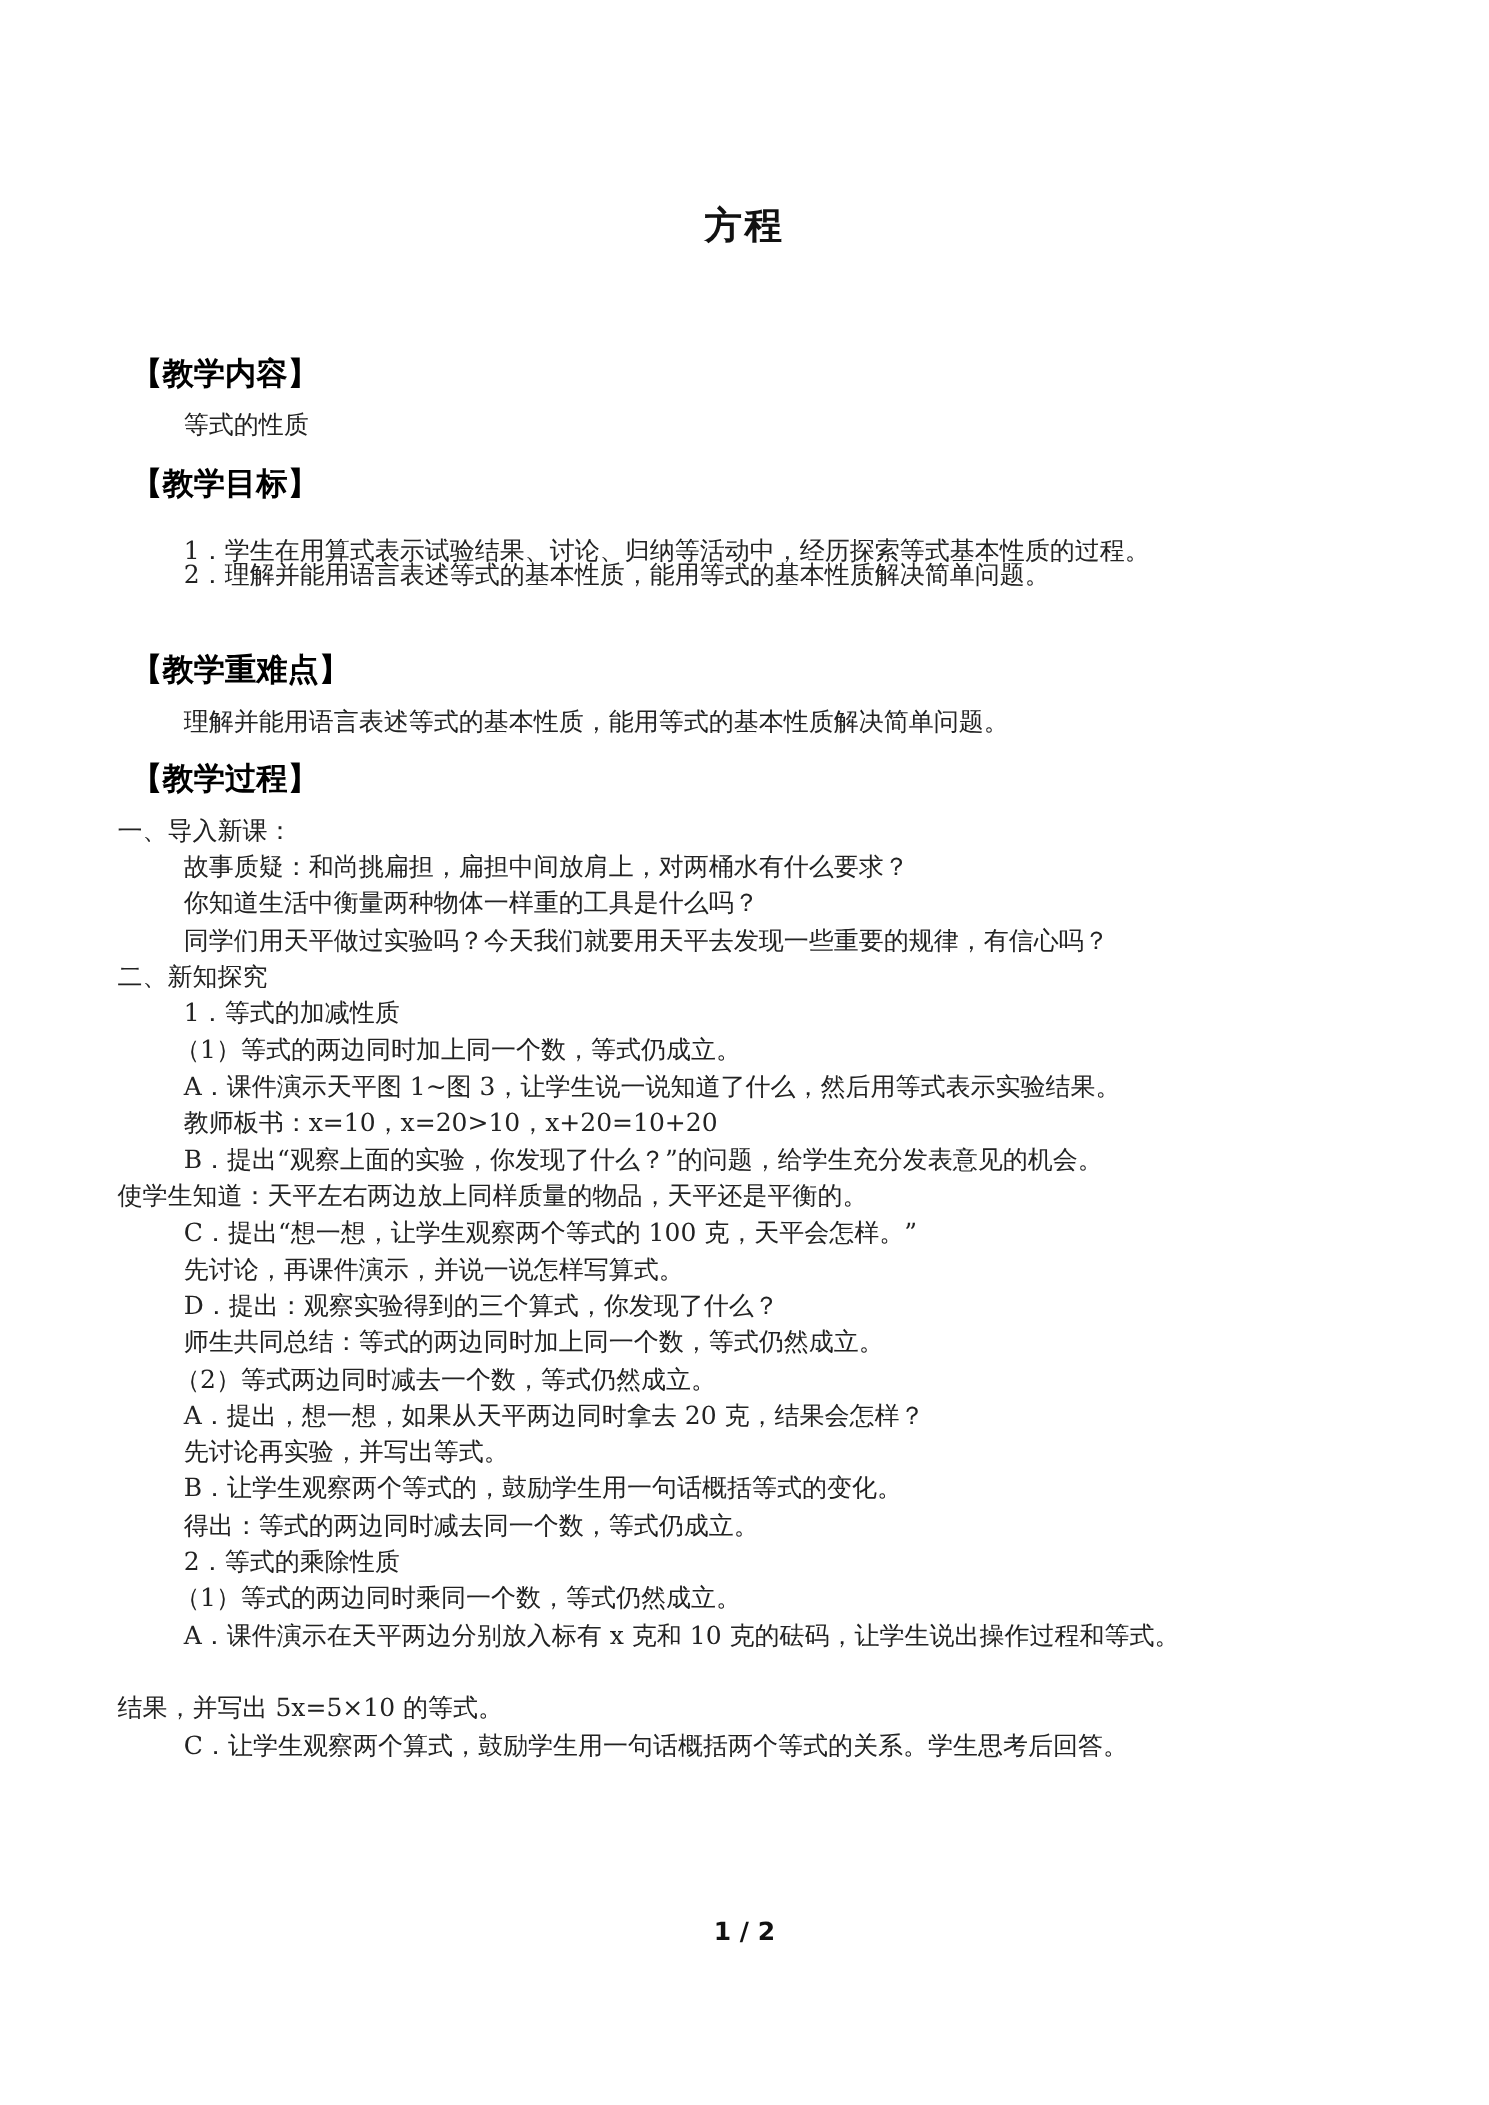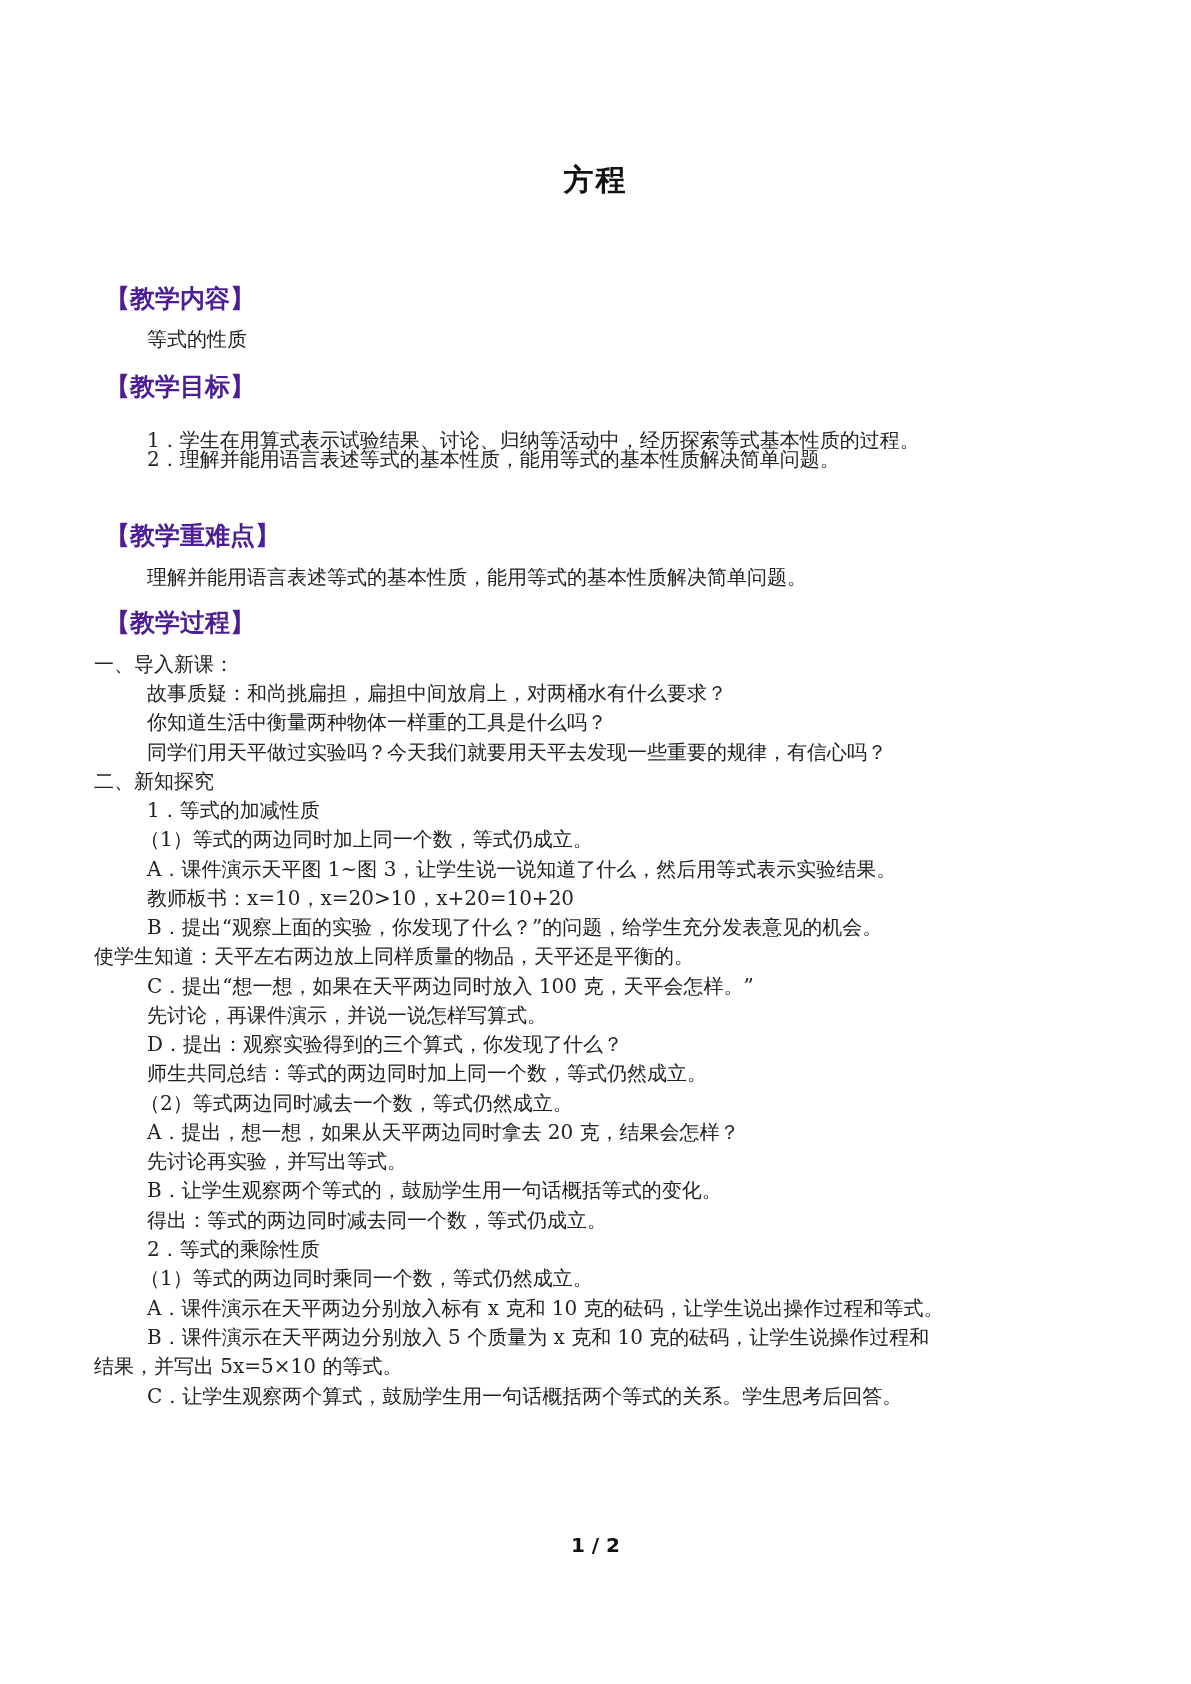--- a/index.html
+++ b/index.html
@@ -10,21 +10,21 @@
   }
   .page { position: absolute; left: 0; top: 0; width: 1191px; height: 1684px; border-radius: 21px; }
   .title {
     position: absolute; top: 160px; left: 0; width: 1191px; text-align: center;
     font-family: "DejaVu Sans", "Liberation Sans", sans-serif;
     font-size: 30px; font-weight: bold; letter-spacing: 2px; color: #111;
   }
   .h {
     position: absolute; left: 105px;
     font-family: "DejaVu Sans", "Liberation Sans", sans-serif;
-    font-size: 25px; font-weight: bold; color: #4c1d95; white-space: nowrap;
+    font-size: 25px; font-weight: bold; color: #000000; white-space: nowrap;
   }
   .t {
     position: absolute; font-size: 20px; line-height: 24px; white-space: nowrap; color: #222;
   }
   .l0 { left: 94px; }
   .l1 { left: 147px; }
   .l1p { left: 140px; }
   .footer {
     position: absolute; top: 1533px; left: 0; width: 1191px; text-align: center;
     font-family: "DejaVu Sans", "Liberation Sans", sans-serif;
@@ -53,30 +53,29 @@
   <div class="t l1" style="top:681px;">故事质疑：和尚挑扁担，扁担中间放肩上，对两桶水有什么要求？</div>
   <div class="t l1" style="top:710px;">你知道生活中衡量两种物体一样重的工具是什么吗？</div>
   <div class="t l1" style="top:740px;">同学们用天平做过实验吗？今天我们就要用天平去发现一些重要的规律，有信心吗？</div>
   <div class="t l0" style="top:769px;">二、新知探究</div>
   <div class="t l1" style="top:798px;">1．等式的加减性质</div>
   <div class="t l1p" style="top:827px;">（1）等式的两边同时加上同一个数，等式仍成立。</div>
   <div class="t l1" style="top:857px;">A．课件演示天平图 1~图 3，让学生说一说知道了什么，然后用等式表示实验结果。</div>
   <div class="t l1" style="top:886px;">教师板书：x=10，x=20&gt;10，x+20=10+20</div>
   <div class="t l1" style="top:915px;">B．提出“观察上面的实验，你发现了什么？”的问题，给学生充分发表意见的机会。</div>
   <div class="t l0" style="top:944px;">使学生知道：天平左右两边放上同样质量的物品，天平还是平衡的。</div>
-  <div class="t l1" style="top:974px;">C．提出“想一想，如果在天平两边同时放入 100 克，天平会怎样。”</div>
+  <div class="t l1" style="top:974px;">C．提出“想一想，让学生观察两个等式的 100 克，天平会怎样。”</div>
   <div class="t l1" style="top:1003px;">先讨论，再课件演示，并说一说怎样写算式。</div>
   <div class="t l1" style="top:1032px;">D．提出：观察实验得到的三个算式，你发现了什么？</div>
   <div class="t l1" style="top:1061px;">师生共同总结：等式的两边同时加上同一个数，等式仍然成立。</div>
   <div class="t l1p" style="top:1091px;">（2）等式两边同时减去一个数，等式仍然成立。</div>
   <div class="t l1" style="top:1120px;">A．提出，想一想，如果从天平两边同时拿去 20 克，结果会怎样？</div>
   <div class="t l1" style="top:1149px;">先讨论再实验，并写出等式。</div>
   <div class="t l1" style="top:1178px;">B．让学生观察两个等式的，鼓励学生用一句话概括等式的变化。</div>
   <div class="t l1" style="top:1208px;">得出：等式的两边同时减去同一个数，等式仍成立。</div>
   <div class="t l1" style="top:1237px;">2．等式的乘除性质</div>
   <div class="t l1p" style="top:1266px;">（1）等式的两边同时乘同一个数，等式仍然成立。</div>
   <div class="t l1" style="top:1296px;">A．课件演示在天平两边分别放入标有 x 克和 10 克的砝码，让学生说出操作过程和等式。</div>
-  <div class="t l1" style="top:1325px;">B．课件演示在天平两边分别放入 5 个质量为 x 克和 10 克的砝码，让学生说操作过程和</div>
   <div class="t l0" style="top:1354px;">结果，并写出 5x=5×10 的等式。</div>
   <div class="t l1" style="top:1384px;">C．让学生观察两个算式，鼓励学生用一句话概括两个等式的关系。学生思考后回答。</div>
 
   <div class="footer">1 / 2</div>
 </div>
 
 </body></html>

